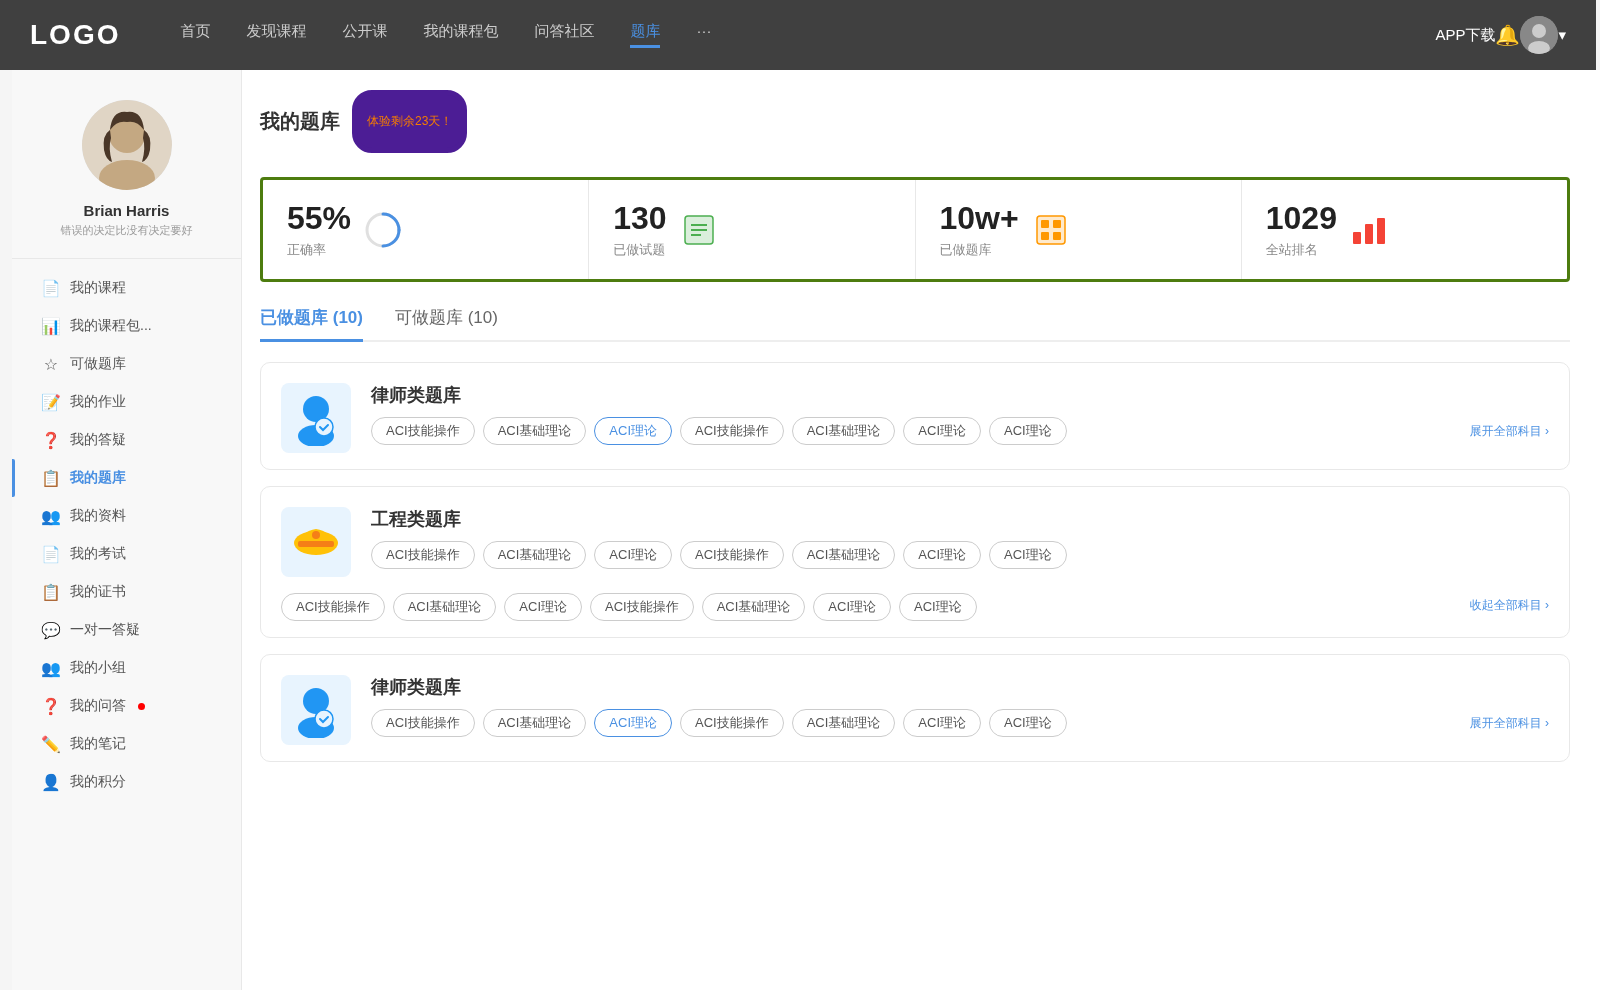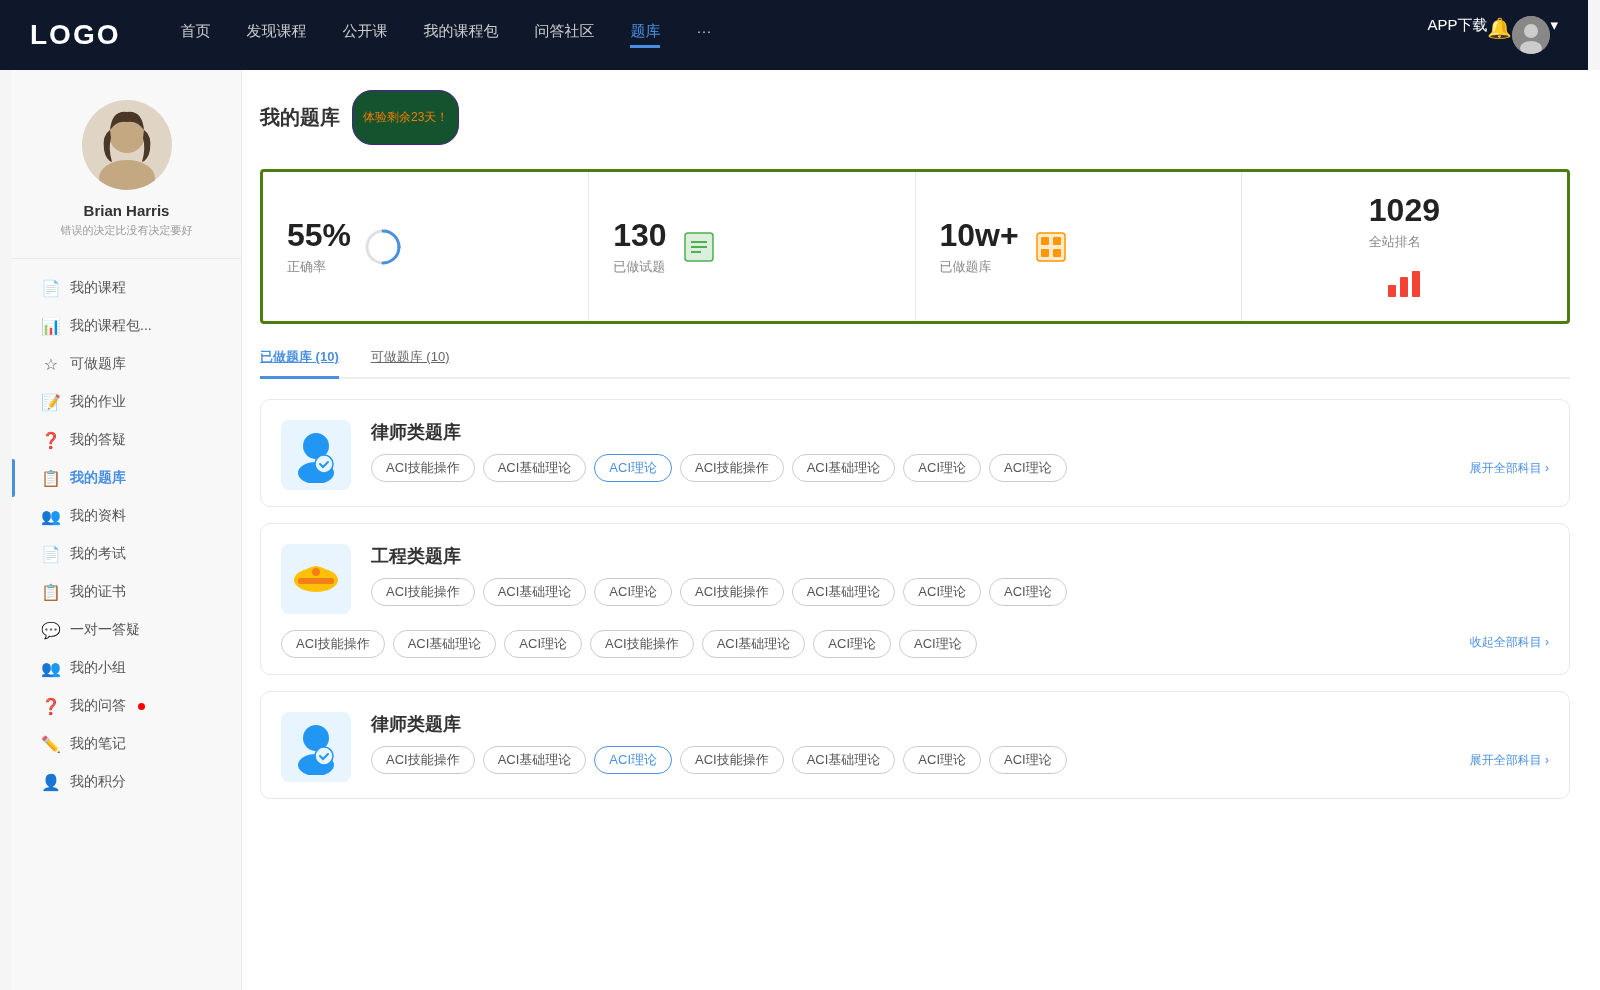--- a/index.html
+++ b/index.html
@@ -1,26 +1,26 @@
 <!DOCTYPE html>
 <html><head>
   <meta charset="utf-8">
   <style>
     * { box-sizing: border-box; margin: 0; padding: 0; }
     body { font-family: -apple-system, BlinkMacSystemFont, 'PingFang SC', 'Microsoft YaHei', sans-serif; background: #f5f5f5; }
 
     
     .navbar {
-      background: #0f172a;
+      background: #404040;
       height: 70px;
       display: flex;
       align-items: center;
       padding: 0 30px;
       position: fixed;
-      top: 0; left: 0; right: 12px;
+      top: 0; left: 0; right: 4px;
       z-index: 100;
     }
     .navbar-logo {
       color: white;
       font-size: 28px;
       font-weight: 900;
       letter-spacing: 2px;
       margin-right: 60px;
     }
     .navbar-nav {
@@ -33,21 +33,21 @@
       text-decoration: none;
       font-size: 15px;
     }
     .navbar-nav a.active {
       color: #4a90e2;
       border-bottom: 3px solid #4a90e2;
       padding-bottom: 4px;
     }
     .navbar-right {
       display: flex;
-      align-items: flex-start;
+      align-items: center;
       color: white;
       font-size: 15px;
     }
     .navbar-avatar {
       width: 38px; height: 38px;
       border-radius: 50%;
       background: #888;
       overflow: hidden;
       display: flex; align-items: center; justify-content: center;
     }
@@ -148,22 +148,22 @@
 
     
     .page-header {
       display: flex;
       align-items: center;
       gap: 12px;
       margin-bottom: 24px;
     }
     .page-title { font-size: 20px; font-weight: 600; color: #333; }
     .trial-badge {
-      background: #14532d;
-      border: 1px solid #4c1d95;
+      background: #4c1d95;
+      border: 5px solid #4c1d95;
       color: #f57c00;
       font-size: 12px;
       padding: 18px 10px;
       border-radius: 20px;
     }
 
     
     .stats-row {
       display: flex;
       gap: 0;
@@ -173,39 +173,38 @@
       overflow: hidden;
     }
     .stat-item {
       flex: 1;
       padding: 20px 24px;
       border-right: 1px solid #e8e8e8;
       display: flex;
       align-items: center;
       gap: 14px;
     }
-    .stat-item:last-child { border-right: none; flex-direction: column; }
+    .stat-item:last-child { border-right: none; }
     .stat-text { display: flex; flex-direction: column; gap: 4px; }
     .stat-number { font-size: 32px; font-weight: 700; color: #222; }
     .stat-label { font-size: 13px; color: #888; }
     .stat-icon { width: 36px; height: 36px; flex-shrink: 0; }
 
     
     .tabs {
       display: flex;
       gap: 32px;
       border-bottom: 2px solid #eee;
       margin-bottom: 20px;
     }
     .tab {
-      font-size: 13px;
+      font-size: 17px;
       padding-bottom: 10px;
       cursor: pointer;
       color: #666;
-      text-decoration: underline;
     }
     .tab.active {
       color: #4a90e2;
       border-bottom: 3px solid #4a90e2;
       font-weight: 600;
       margin-bottom: -2px;
     }
 
     
     .bank-section {

